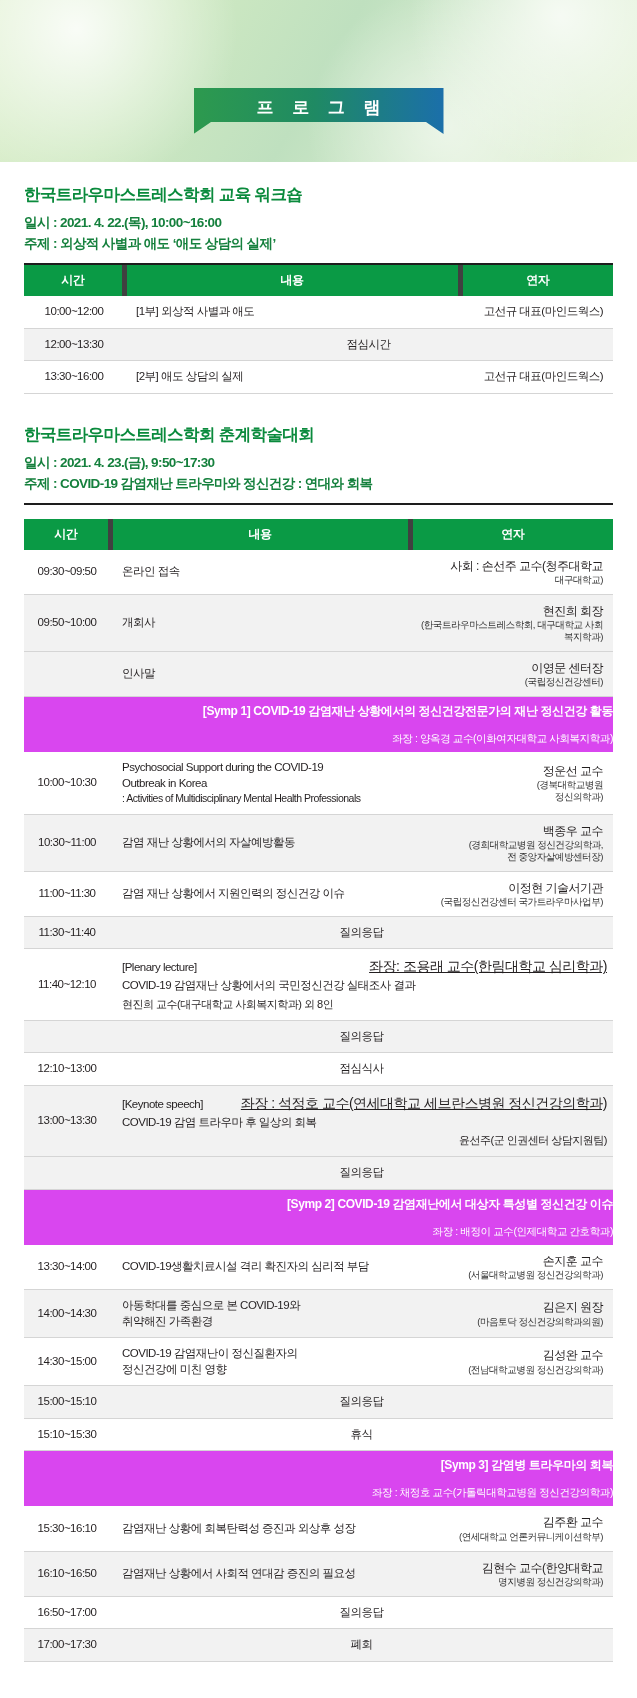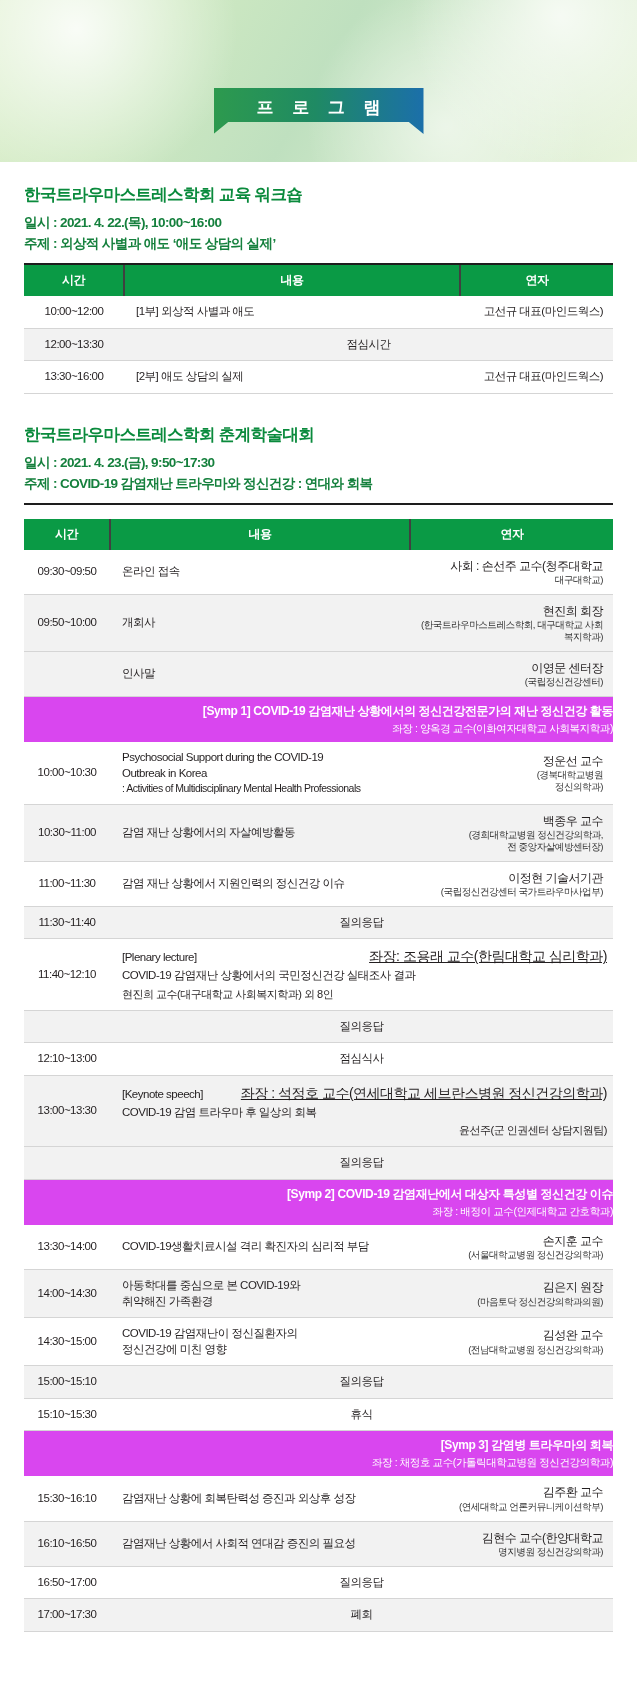--- a/index.html
+++ b/index.html
@@ -20,21 +20,21 @@
       radial-gradient(circle at 88% 10%, rgba(255,255,255,0.75) 0%, rgba(255,255,255,0) 26%),
       radial-gradient(circle at 70% 78%, rgba(255,255,255,0.55) 0%, rgba(255,255,255,0) 30%),
       linear-gradient(120deg,#dff0cf 0%, #cfe9c2 25%, #bfe0bf 50%, #d8ecd0 75%, #e8f4dc 100%);
     position: relative;
   }
   .ribbon {
     position: absolute;
     left: 50%;
     transform: translateX(-50%);
     top: 88px;
-    width: 210px;
+    width: 250px;
     height: 46px;
     display: flex;
     align-items: center;
     justify-content: center;
   }
   .ribbon .rib-bg {
     position: absolute;
     inset: 0;
     background: linear-gradient(90deg,#2d9a4e 0%, #1f8a63 48%, #1b6faa 100%);
     clip-path: polygon(0 0, 100% 0, 100% 100%, 93% 74%, 7% 74%, 0 100%);
@@ -76,21 +76,21 @@
   }
 
   table { width: 100%; border-collapse: collapse; table-layout: fixed; }
   thead th {
     background: #0a9a45;
     color:#fff;
     font-size: 12px;
     font-weight: bold;
     padding: 7px 0;
     letter-spacing: -0.4px;
-    border-right: 2px solid #404040;
+    border-right: 5px solid #404040;
   }
   thead th:last-child { border-right: none; }
 
   td {
     font-size: 11.5px;
     letter-spacing: -0.5px;
     padding: 8px 6px;
     vertical-align: middle;
     border-bottom: 1px solid #d5d5d5;
     line-height: 1.35;
@@ -114,21 +114,21 @@
   table.t-main col.c3 { width: auto; }
 
   .symp-bar td {
     background: #d946ef;
     color: #ffffff;
     text-align: right;
     padding: 6px 0 7px;
     border-bottom: none;
   }
   .symp-bar .t1 { font-size: 12px; font-weight: bold; letter-spacing:-0.4px; }
-  .symp-bar .t2 { font-size: 10.5px; letter-spacing:-0.4px; margin-top: 2px; }
+  .symp-bar .t2 { font-size: 10.5px; letter-spacing:-0.4px; margin-top: 12px; }
 
   .full-center { text-align:center; font-size: 11.5px; }
   .en { font-size: 11.5px; }
   .en2 { font-size: 10.5px; }
   .chair-inline { text-align:left; font-size: 14px; text-decoration: underline; }
   .bottom-space { height: 22px; }
 </style>
 </head>
 <body>
 

